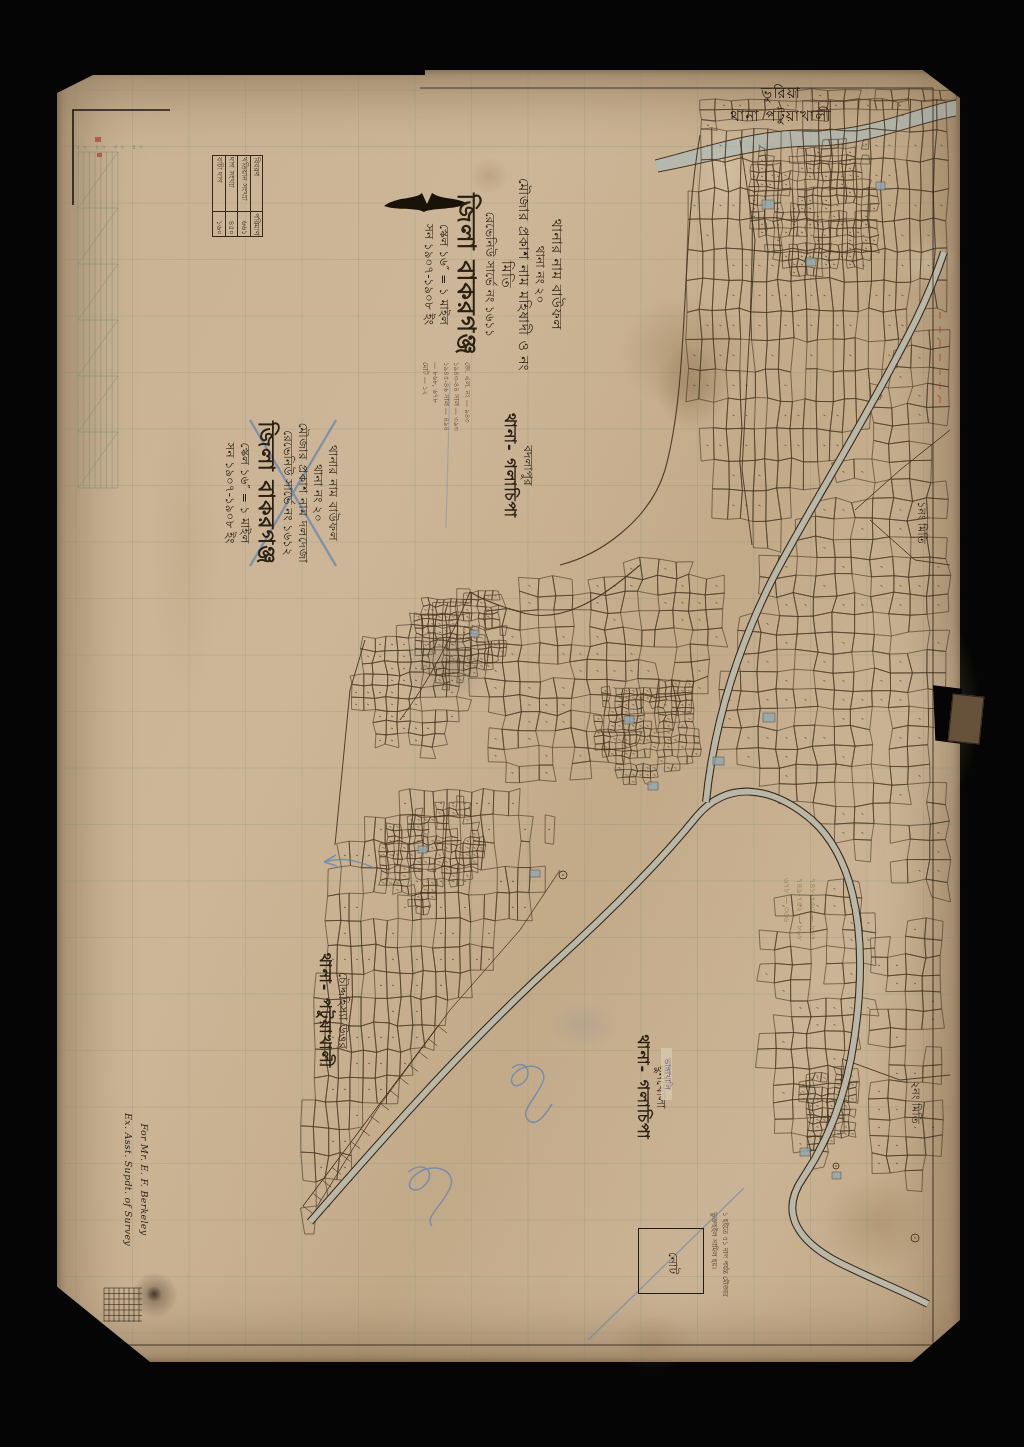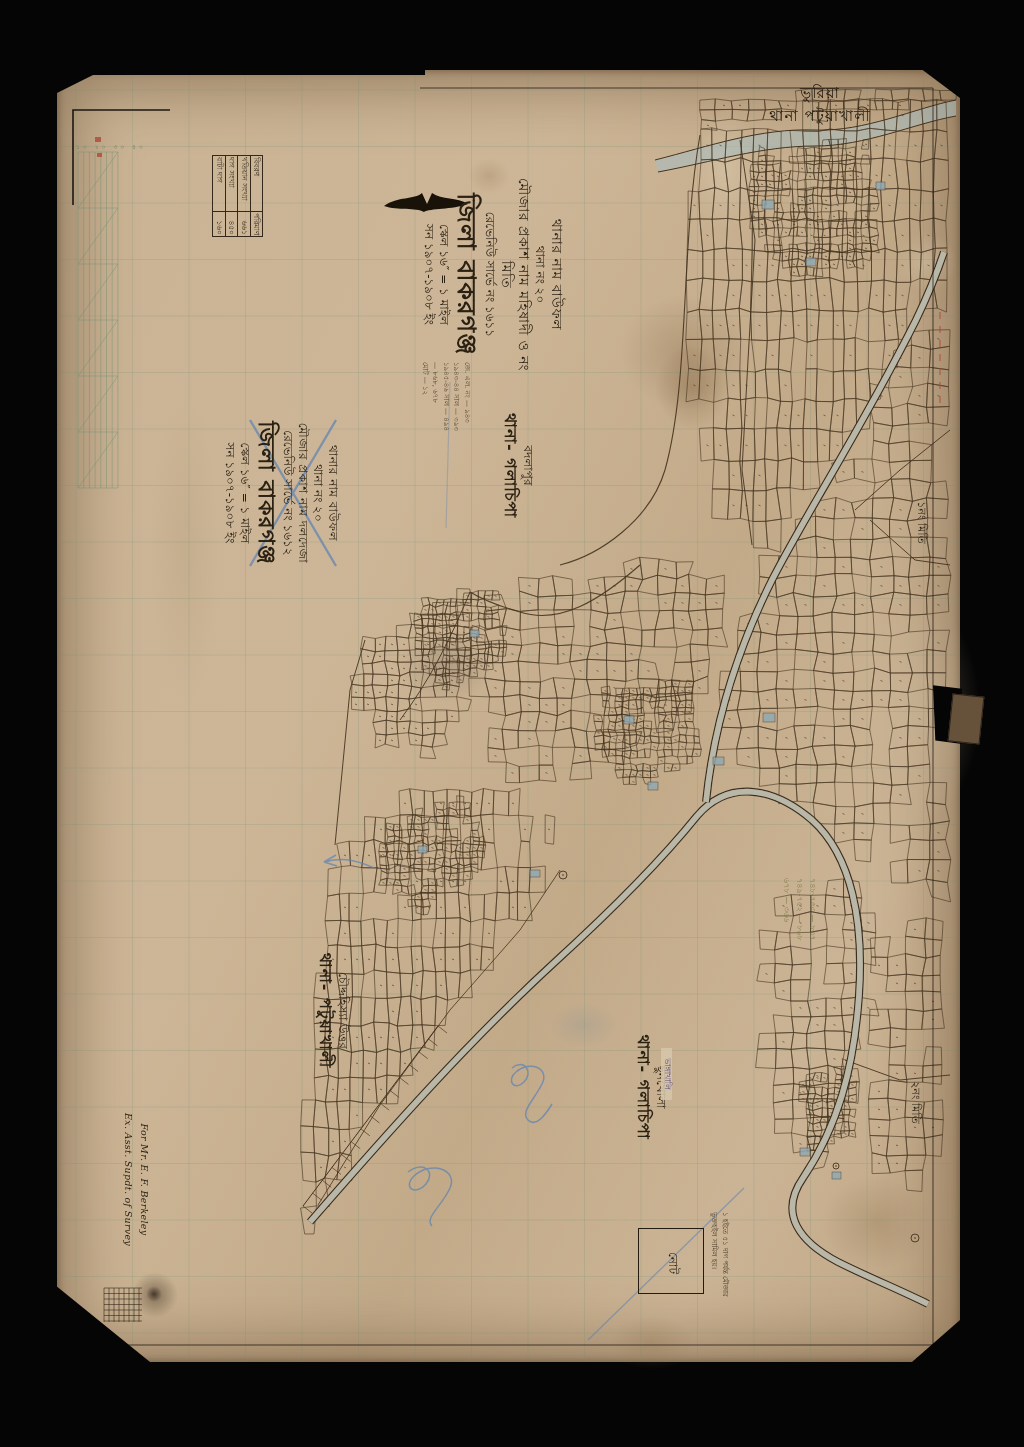--- a/index.html
+++ b/index.html
@@ -144,21 +144,21 @@
     </div>
 
   <div class="wedge" style="left:55px;top:68px;width:52px;height:26px;clip-path:polygon(0 0,100% 0,0 100%)"></div>
   <div class="wedge" style="left:920px;top:68px;width:40px;height:30px;clip-path:polygon(0 0,100% 0,100% 100%)"></div>
   <div class="wedge" style="left:55px;top:1285px;width:95px;height:77px;clip-path:polygon(0 0,0 100%,100% 100%)"></div>
   <div class="wedge" style="left:912px;top:1320px;width:48px;height:42px;clip-path:polygon(100% 0,100% 100%,0 100%)"></div>
   <div class="wedge" style="left:55px;top:68px;width:370px;height:7px"></div>
   <div class="wedge" style="left:933px;top:684px;width:29px;height:60px;clip-path:polygon(0 2%,100% 8%,100% 100%,8% 94%)"></div>
   <div style="position:absolute;left:950px;top:695px;width:30px;height:46px;background:#66513a;border:1px solid #30241d;transform:rotate(6deg)"></div>
 
-  <div class="hdr" style="left:720px;top:82px;width:200px">
+  <div class="hdr" style="left:681px;top:82px;width:200px">
     <div>ভুরিয়া</div>
     <div>থানা পটুয়াখালী</div>
   </div>
 
   <div class="rot ink" style="left:565px;top:162px;width:225px">
     <div class="tl">থানার নাম বাউফল</div>
     <div class="tl-sm">থানা নং ২০</div>
     <div class="tl">মৌজার প্রকাশ নাম মহিষাদী ও নং মিতি</div>
     <div class="tl-sm">রেভেনিউ সার্ভে নং ১৬১১</div>
     <div class="tl-big">জিলা বাকরগঞ্জ</div>

